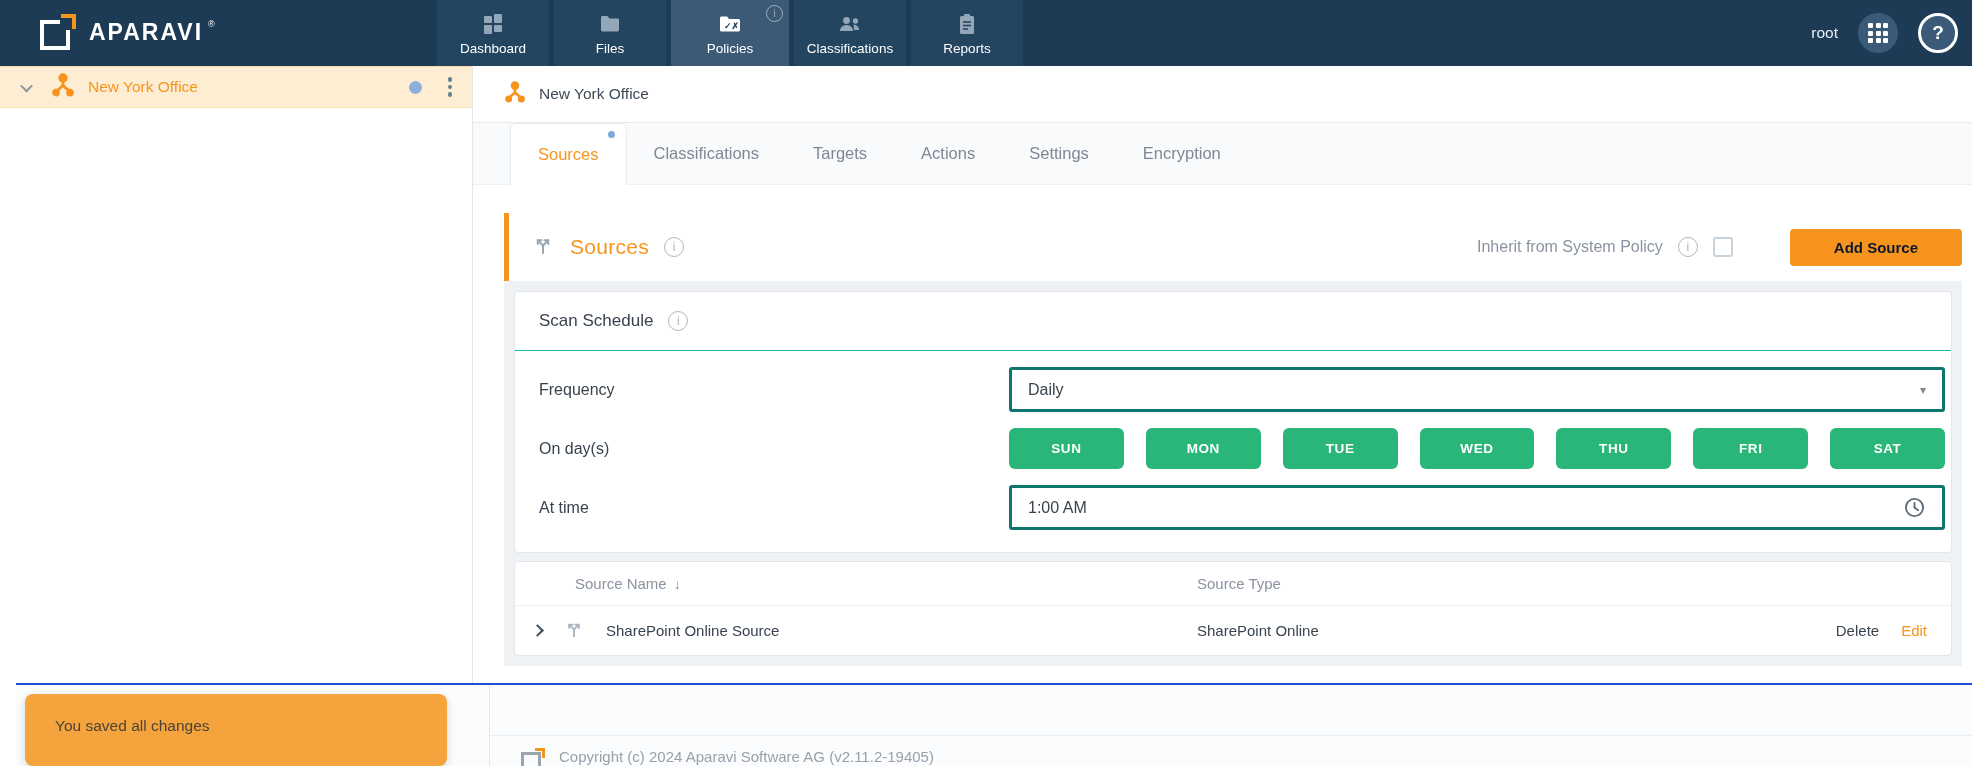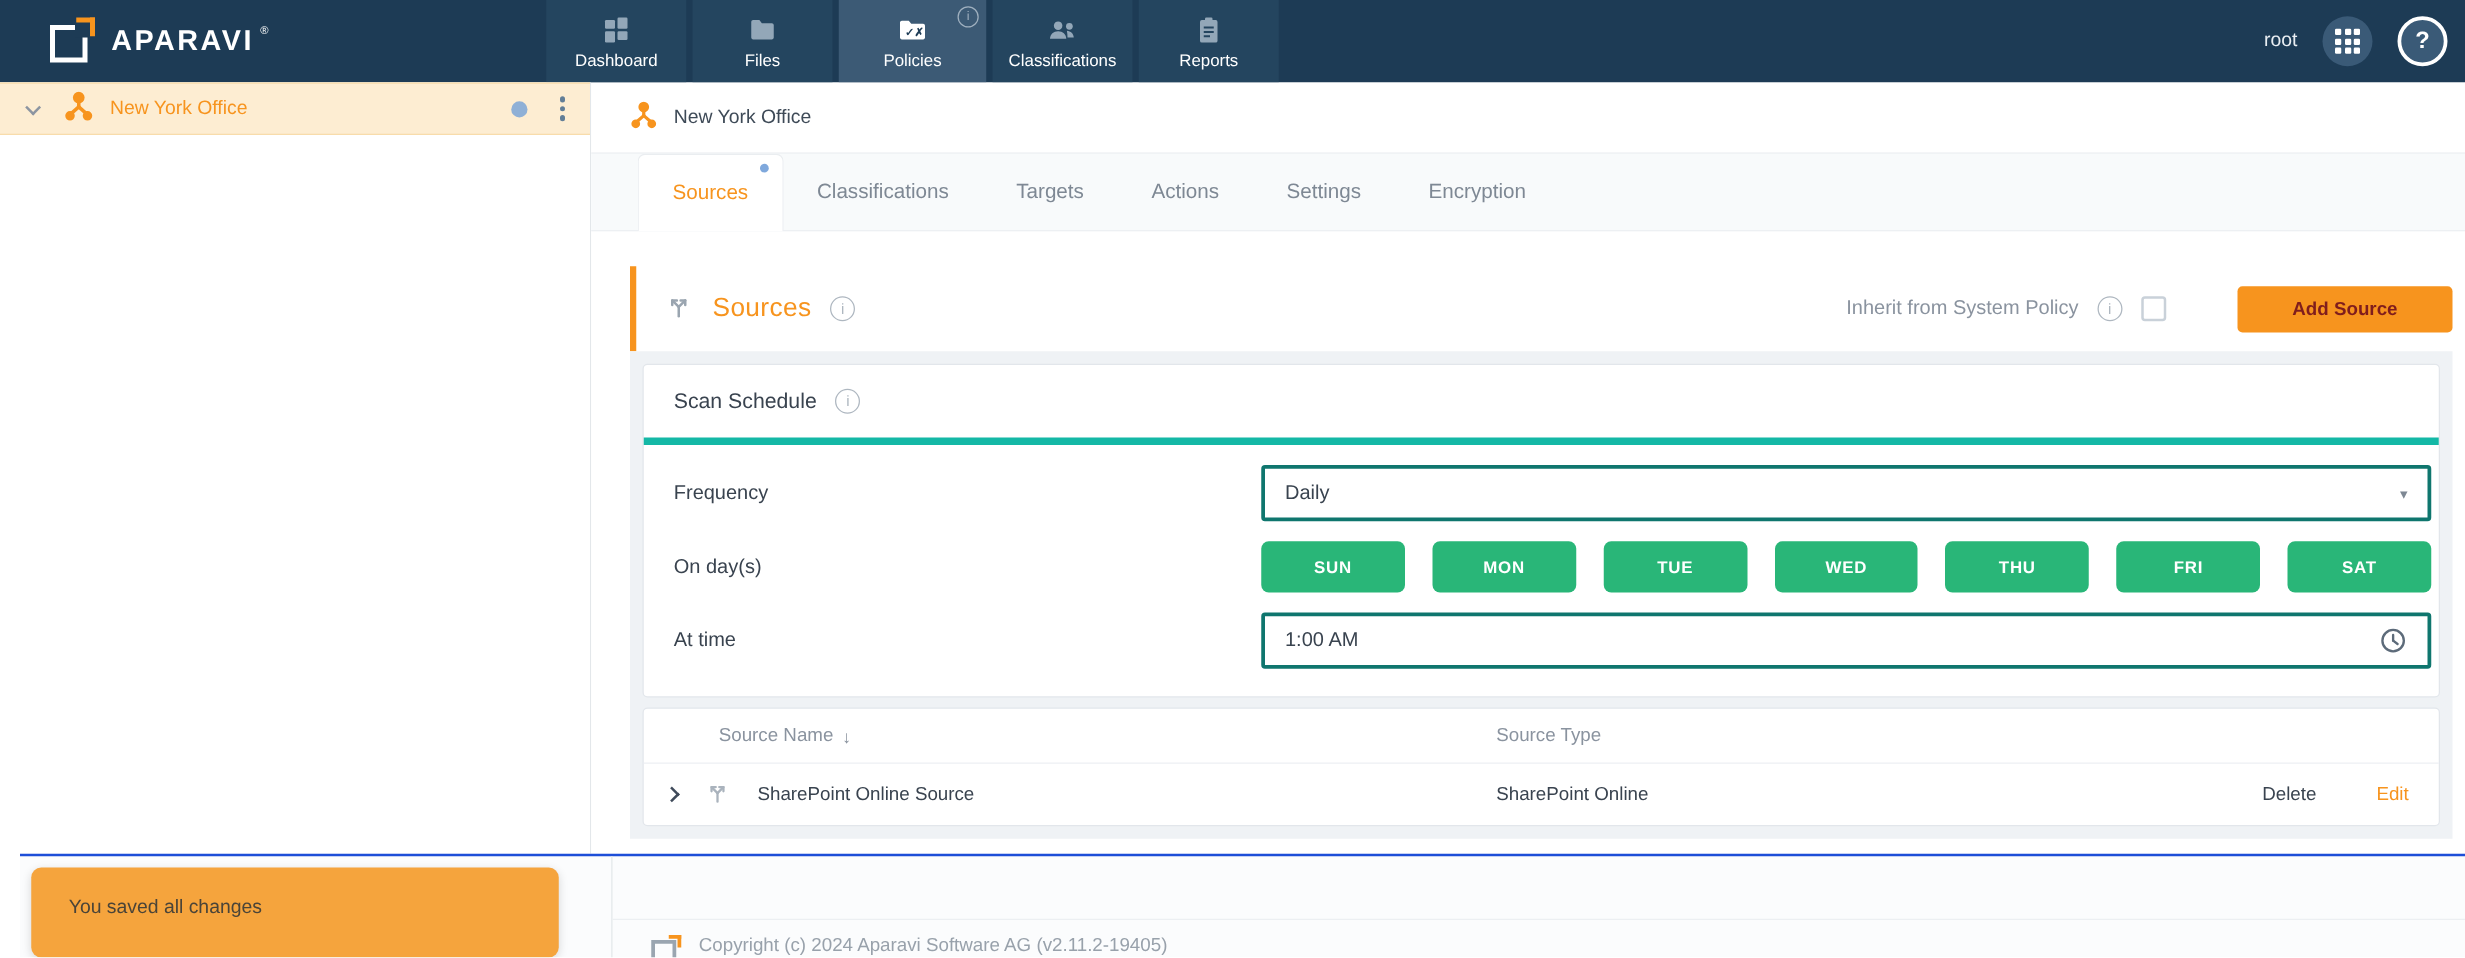--- a/index.html
+++ b/index.html
@@ -58,43 +58,43 @@
   .tab-dot { position:absolute; top:7px; right:11px; width:7px; height:7px; border-radius:50%; background:#7fa8dc; }
 
   .content { position:relative; padding:28px 10px 0 31px; }
   .section-head { height:68px; background:#fff; border-left:5px solid var(--orange,#f7941e); display:flex; align-items:center; padding-left:22px; padding-right:0; }
   .sh-title { display:flex; align-items:center; gap:15px; }
   .sources-title { font-size:21px; color:var(--orange,#f7941e); letter-spacing:0.3px; }
   .info-ic { width:20px; height:20px; border:1.5px solid #aeb7c0; border-radius:50%; color:#aeb7c0; font-size:12px; display:inline-flex; align-items:center; justify-content:center; flex:none; }
   .sh-right { margin-left:auto; display:flex; align-items:center; gap:15px; }
   .inherit-label { font-size:16px; color:#8a939f; }
   .checkbox { width:20px; height:20px; border:2px solid #c9d1d9; border-radius:3px; background:#fff; cursor:pointer; }
-  .btn-add { margin-left:42px; height:37px; padding:0 44px; background:var(--orange,#f7941e); color:#7f1d1d; font-weight:bold; font-size:15px; border:none; border-radius:4px; cursor:pointer; font-family:inherit; }
+  .btn-add { margin-left:42px; height:37px; padding:0 44px; background:var(--orange,#f7941e); color:#0f172a; font-weight:bold; font-size:15px; border:none; border-radius:4px; cursor:pointer; font-family:inherit; }
 
   .panel { background:#eff2f5; padding:10px; }
   .card { background:#fff; border:1px solid #e2e6eb; border-radius:4px; }
-  .card-head { display:flex; align-items:center; gap:15px; padding:19px 24px; font-size:17px; color:#39434f; border-bottom:6px solid #14b8a6; }
+  .card-head { display:flex; align-items:center; gap:15px; padding:19px 24px; font-size:17px; color:#39434f; border-bottom:1px solid #14b8a6; }
   .card-body { padding:8px 0 14px 0; }
   .frow { display:flex; align-items:center; padding:8px 6px 8px 24px; }
   .flabel { width:470px; font-size:16px; color:#39434f; flex:none; }
   .ffield { flex:1; display:flex; align-items:center; }
   .selectbox, .tinput { flex:1; height:45px; border:3px solid #0f766e; border-radius:3px; background:#fff; display:flex; align-items:center; padding:0 16px; font-size:16px; color:#39434f; cursor:pointer; }
   .sel-arrow { margin-left:auto; color:#7e8894; font-size:12px; }
   .days { flex:1; display:flex; gap:22px; }
   .day-btn { flex:1; height:41px; background:var(--green,#29b678); color:#fff; border:none; border-radius:6px; font-weight:bold; font-size:13.5px; letter-spacing:0.6px; cursor:pointer; font-family:inherit; }
   .clock-wrap { margin-left:auto; display:flex; align-items:center; cursor:pointer; }
 
   .card.table { margin-top:8px; }
   .thead { display:flex; align-items:center; height:44px; padding-left:60px; color:#8a939f; font-size:15px; border-bottom:1px solid #edf0f3; }
   .th-name { width:622px; display:flex; align-items:center; gap:7px; }
   .sort-arrow { font-size:14px; color:#8a939f; }
   .trow { display:flex; align-items:center; height:49px; padding:0 24px 0 18px; font-size:15px; color:#39434f; }
   .cell-name { width:664px; display:flex; align-items:center; gap:21px; }
   .cell-type { flex:1; }
-  .cell-actions { display:flex; align-items:center; gap:48px;margin-left:40px; }
+  .cell-actions { display:flex; align-items:center; gap:22px;margin-left:40px; }
   .link-delete { color:#39434f; cursor:pointer; font-size:15px; }
   .link-edit { color:var(--orange,#f7941e); cursor:pointer; font-size:15px; }
 
   
   .page-footer { position:absolute; left:16px; top:683px; width:1972px; height:83px; background:#fbfcfd; border-top:2px solid #1d4ed8; }
   .footer-sidebar-border { position:absolute; left:473px; top:0; width:1px; height:83px; background:#e3e7ea; }
   .copyright-row { position:absolute; left:474px; top:50px; width:1498px; border-top:1px solid #eceff2; display:flex; align-items:flex-start; gap:14px; padding:12px 0 0 31px; color:#98a1ab; font-size:15px; }
   .mini-logo { position:relative; width:24px; height:24px; flex:none; }
   .ml-gray { position:absolute; left:0; bottom:0; width:20px; height:20px; border:3px solid #9aa5b0; }
   .ml-orange { position:absolute; right:0; top:0; width:10px; height:10px; border-top:3px solid var(--orange,#f7941e); border-right:3px solid var(--orange,#f7941e); }

